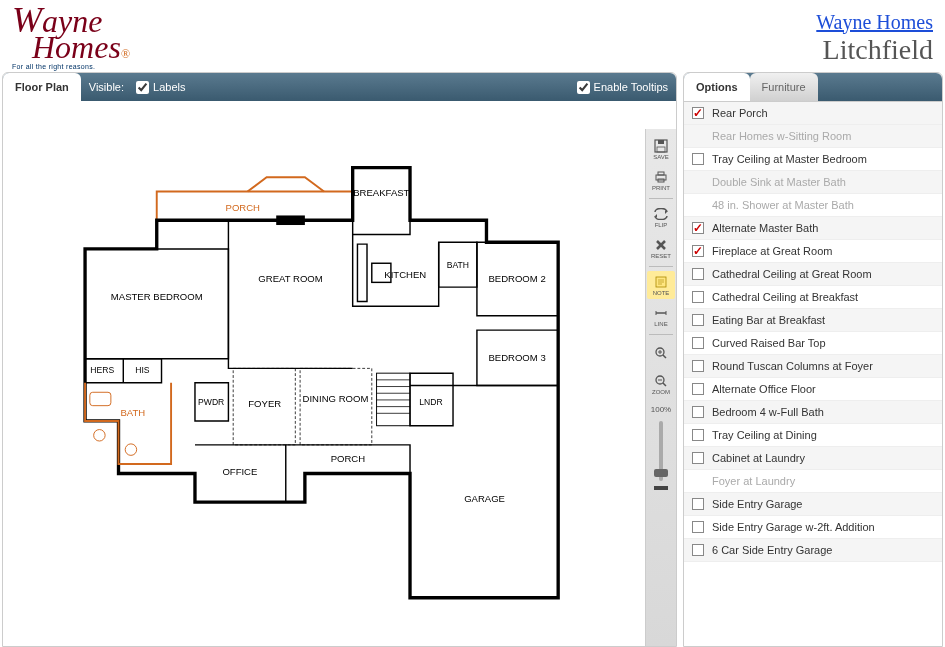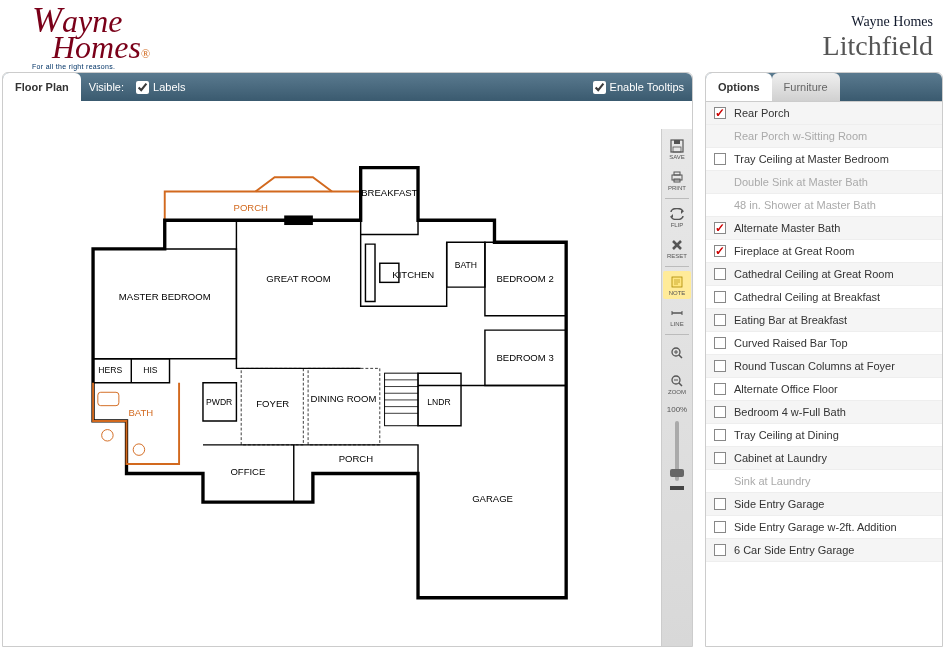--- a/index.html
+++ b/index.html
@@ -1,22 +1,22 @@
 <!DOCTYPE html>
 <html><head>
 <meta charset="utf-8">
 <style>
   * { box-sizing: border-box; margin: 0; padding: 0; }
   body { font-family: Arial, sans-serif; font-size: 11px; background: #fff; width: 945px; height: 647px; overflow: hidden; position: relative; }
   
-  .header { display: flex; justify-content: space-between; align-items: center; padding: 8px 12px 4px; height: 72px; margin-left: 20px; }
+  .header { display: flex; justify-content: space-between; align-items: center; padding: 8px 12px 4px; height: 72px; }
   .logo { font-family: 'Brush Script MT', cursive; font-size: 32px; font-style: italic; color: #7a0019; line-height: 0.8; }
   .logo-sub { font-size: 7px; color: #003366; font-family: Arial; font-style: normal; letter-spacing: 0.3px; margin-top: 2px; }
   .header-right { text-align: right; color: #555; }
-  .header-right .company { font-size: 14px; font-family: Georgia, serif; color: #0f172a; }
+  .header-right .company { font-size: 20px; font-family: Georgia, serif; color: #1d4ed8; text-decoration: underline; }
   .header-right .model { font-size: 28px; font-family: Georgia, serif; color: #555; }
   
   .main { display: flex; height: 575px; }
   .left-pane { flex: 1; display: flex; flex-direction: column; border: 1px solid #ccc; border-radius: 6px 6px 0 0; background: #fff; margin-left: 2px; gap: 28px; }
   .left-tabs { display: flex; align-items: center; background: linear-gradient(#5a7a8f, #3a5a6f); height: 28px; border-radius: 6px 6px 0 0; color: #fff; font-size: 11px; padding-right: 8px; }
   .tab { background: #fff; color: #333; padding: 6px 12px; border-radius: 6px 6px 0 0; font-weight: bold; margin-right: 8px; height: 28px; display: flex; align-items: center; }
   .visible-label { margin-right: 8px; }
   .chk { margin: 0 4px; accent-color: #fff; }
   .labels-chk { display: flex; align-items: center; }
   .spacer { flex: 1; }
@@ -37,21 +37,21 @@
   .toolbar { width: 31px; background: linear-gradient(#e8e8e8, #d8d8d8); display: flex; flex-direction: column; align-items: center; padding: 6px 0; gap: 3px; border-left: 1px solid #ccc; }
   .tool-btn { width: 28px; height: 28px; display: flex; flex-direction: column; align-items: center; justify-content: center; cursor: pointer; border-radius: 2px; }
   .tool-icon { width: 16px; height: 14px; display: flex; align-items: center; justify-content: center; }
   .tool-label { font-size: 6px; color: #555; margin-top: 1px; }
   .tool-sep { width: 24px; height: 1px; background: #bbb; margin: 1px 0; }
   .zoom-pct { font-size: 8px; color: #555; margin-top: 4px; }
   .slider-track { width: 4px; height: 60px; background: #aaa; border-radius: 2px; margin-top: 4px; position: relative; }
   .slider-thumb { width: 14px; height: 8px; background: #666; border-radius: 2px; position: absolute; left: -5px; top: 48px; }
   .slider-base { width: 14px; height: 4px; background: #444; margin-top: 2px; }
   
-  .right-pane { width: 238px; display: flex; flex-direction: column; border: 1px solid #ccc; border-radius: 6px 6px 0 0; margin-left: 12px; margin-right: 2px; }
+  .right-pane { width: 260px; display: flex; flex-direction: column; border: 1px solid #ccc; border-radius: 6px 6px 0 0; margin-left: 6px; margin-right: 2px; }
   .right-tabs { display: flex; background: linear-gradient(#5a7a8f, #3a5a6f); height: 28px; border-radius: 6px 6px 0 0; }
   .right-tabs .tab { margin-right: 0; }
   .right-tabs .tab.inactive { background: linear-gradient(#f0f0f0, #d0d0d0); color: #666; font-weight: normal; }
   .options-list { flex: 1; background: #fff; overflow-y: scroll; border-top: 1px solid #ccc; }
   .opt-row { display: flex; align-items: center; padding: 5px 8px; border-bottom: 1px solid #eee; cursor: pointer; font-size: 11px; color: #333; }
   .opt-row.alt { background: #f5f5f5; }
   .opt-row .chkbox { width: 12px; height: 12px; border: 1px solid #888; margin-right: 8px; display: flex; align-items: center; justify-content: center; background: #fff; flex-shrink: 0; }
   .opt-row.checked .chkbox::after { content: '✓'; color: #c00; font-size: 12px; font-weight: bold; line-height: 1; }
   .opt-row.disabled { color: #aaa; }
   .opt-row.disabled .chkbox { visibility: hidden; }
@@ -272,21 +272,21 @@
       <div class="tab">Options</div>
       <div class="tab inactive">Furniture</div>
     </div>
     <div class="options-list" id="options-list">
         <div class="opt-row alt checked">
           <span class="chkbox"></span>
           <span>Rear Porch</span>
         </div>
         <div class="opt-row alt disabled">
           <span class="chkbox"></span>
-          <span>Rear Porch w-Sitting Room</span>
+          <span>Rear Homes w-Sitting Room</span>
         </div>
         <div class="opt-row">
           <span class="chkbox"></span>
           <span>Tray Ceiling at Master Bedroom</span>
         </div>
         <div class="opt-row alt disabled">
           <span class="chkbox"></span>
           <span>Double Sink at Master Bath</span>
         </div>
         <div class="opt-row disabled">
@@ -332,21 +332,21 @@
         <div class="opt-row">
           <span class="chkbox"></span>
           <span>Tray Ceiling at Dining</span>
         </div>
         <div class="opt-row alt">
           <span class="chkbox"></span>
           <span>Cabinet at Laundry</span>
         </div>
         <div class="opt-row disabled">
           <span class="chkbox"></span>
-          <span>Sink at Laundry</span>
+          <span>Foyer at Laundry</span>
         </div>
         <div class="opt-row alt">
           <span class="chkbox"></span>
           <span>Side Entry Garage</span>
         </div>
         <div class="opt-row">
           <span class="chkbox"></span>
           <span>Side Entry Garage w-2ft. Addition</span>
         </div>
         <div class="opt-row alt">

